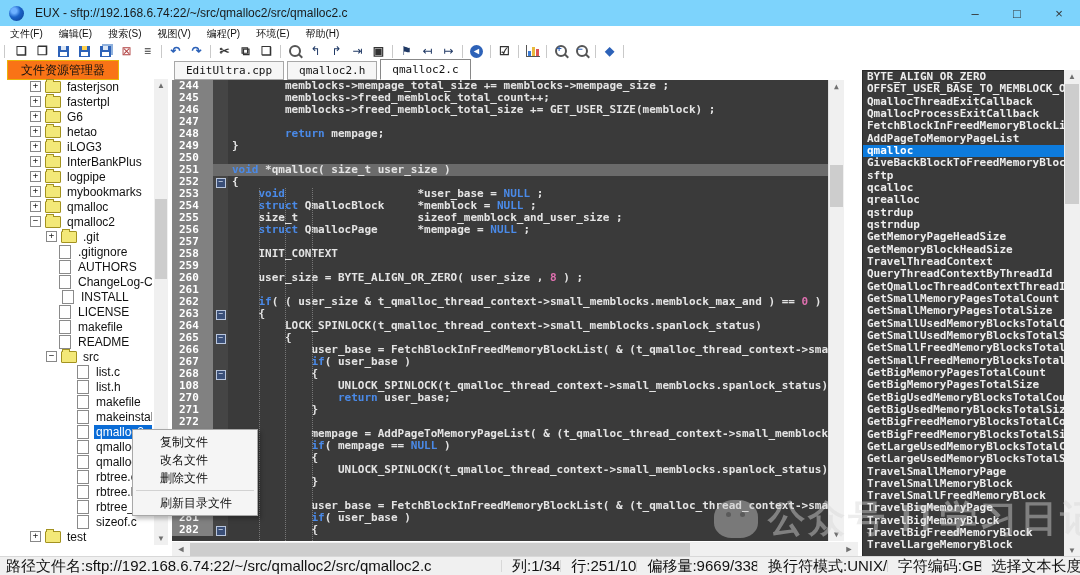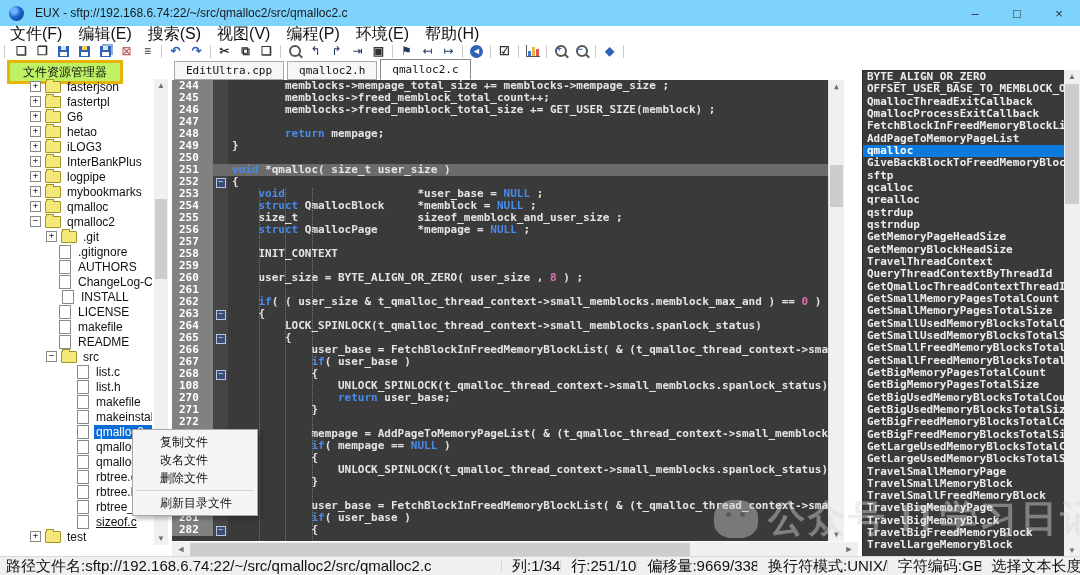--- a/index.html
+++ b/index.html
@@ -6,21 +6,21 @@
   body{width:1080px;height:575px;position:relative;overflow:hidden;background:#fff;
        font-family:"Liberation Sans",sans-serif;outline:1px solid #9fb1c1}
   
   .titlebar{position:absolute;top:0;left:0;right:0;height:26px;background:#7dd3fc;display:flex;align-items:center}
   .logo{width:15px;height:15px;border-radius:50%;margin-left:9px;flex:none;
         background:radial-gradient(circle at 34% 32%,#6db1ff 0 18%,#1b63c8 45%,#0a3c8f 100%)}
   .title{font-size:12px;color:#1a1a1a;margin-left:11px;white-space:nowrap}
   .wbtns{margin-left:auto;display:flex}
   .wbtn{width:42px;height:26px;display:flex;align-items:center;justify-content:center;font-size:13px;color:#333}
   
-  .menubar{position:absolute;top:26px;left:2px;right:0;height:16px;display:flex;align-items:center;font-size:16px;color:#111}
+  .menubar{position:absolute;top:26px;left:2px;right:0;height:16px;display:flex;align-items:center;font-size:10px;color:#111}
   .menu-item{padding:0 8px;white-space:nowrap}
   
   .toolbar{position:absolute;top:42px;left:0;right:0;height:18px;display:flex;align-items:center;padding-left:2px}
   .tgrip{width:3px;height:13px;border-left:1px solid #c9c9c9;border-right:1px solid #fff;margin:0 2px}
   .tbtn{width:21px;height:17px;display:flex;align-items:center;justify-content:center;flex:none;
         font-size:12px;color:#4a4a4a;background:transparent;border:none;padding:0}
   .tsep{width:1px;height:13px;background:#c9c9c9;margin:0 3px;flex:none}
   .g-blue{color:#2d62b8;font-weight:bold}
   .g-navy{color:#1f3864}
   .g-red{color:#b04040}
@@ -34,22 +34,22 @@
   .i-mag::after{content:"";position:absolute;width:5px;height:2px;background:#555;transform:rotate(45deg);right:-4px;bottom:-2px}
   .i-mag .pm{position:absolute;top:-3px;left:0px;font-size:9px;font-weight:bold;color:#2d62b8}
   .i-back{width:13px;height:13px;border-radius:50%;background:#2d62b8;color:#fff;font-size:9px;line-height:13px;text-align:center;display:inline-block}
   .i-chart{width:13px;height:11px;border-left:1px solid #555;border-bottom:1px solid #555;position:relative;display:inline-block}
   .i-chart i{position:absolute;bottom:0;width:3px;display:block}
   .i-chart i:nth-child(1){left:1px;height:5px;background:#3a7bd5}
   .i-chart i:nth-child(2){left:5px;height:9px;background:#e8b93e}
   .i-chart i:nth-child(3){left:9px;height:7px;background:#d55}
   
   .explorer{position:absolute;top:60px;left:0;width:170px;bottom:18px;background:#fff}
-  .exp-header{position:absolute;top:0;left:7px;height:18px;padding:0 13px;border:3px solid #eab308;
-              font-size:12px;color:#111;display:flex;align-items:center;background:#bef264;white-space:nowrap}
+  .exp-header{position:absolute;top:0;left:7px;height:18px;padding:0 13px;border:1px solid #eab308;
+              font-size:12px;color:#111;display:flex;align-items:center;background:#f97316;white-space:nowrap}
   .tree{position:absolute;top:19px;left:0;width:152px;bottom:12px;overflow:hidden;font-size:12px;color:#111}
   .trow{height:15px;display:flex;align-items:center;white-space:nowrap}
   .expander{width:9px;height:9px;border:1px solid #888;background:#fff;font-size:9px;line-height:7px;
             text-align:center;color:#222;margin-right:4px;flex:none;font-family:"DejaVu Sans Mono",monospace}
   .exp-spacer{width:13px;flex:none}
   .folder{width:14px;height:10px;background:#f3e878;border:1px solid #a39220;border-radius:1px;margin-right:4px;flex:none;position:relative}
   .folder::before{content:"";position:absolute;top:-3px;left:0;width:6px;height:2px;background:#f3e878;border:1px solid #a39220;border-bottom:none}
   .ficon{width:10px;height:12px;background:#fff;border:1px solid #8a8a8a;margin-right:5px;flex:none}
   .tlabel{padding:0 2px}
   .trow.sel .tlabel{background:#0a6cd6;color:#fff}
@@ -369,21 +369,21 @@
       <div class="trow" style="padding-left: 64px;">
         <span class="exp-spacer"></span>
         <span class="ficon"></span>
         <span class="tlabel">rbtree.h</span>
       </div>
       <div class="trow" style="padding-left: 64px;">
         <span class="exp-spacer"></span>
         <span class="ficon"></span>
         <span class="tlabel">rbtree_tpl.h</span>
       </div>
-      <div class="trow" style="padding-left: 64px; text-decoration: underline;">
+      <div class="trow" style="padding-left: 64px;">
         <span class="exp-spacer"></span>
         <span class="ficon"></span>
         <span class="tlabel">sizeof.c</span>
       </div>
       <div class="trow" style="padding-left: 30px;">
         <span class="expander">+</span>
         <span class="folder"></span>
         <span class="tlabel">test</span>
       </div>
     </div>

